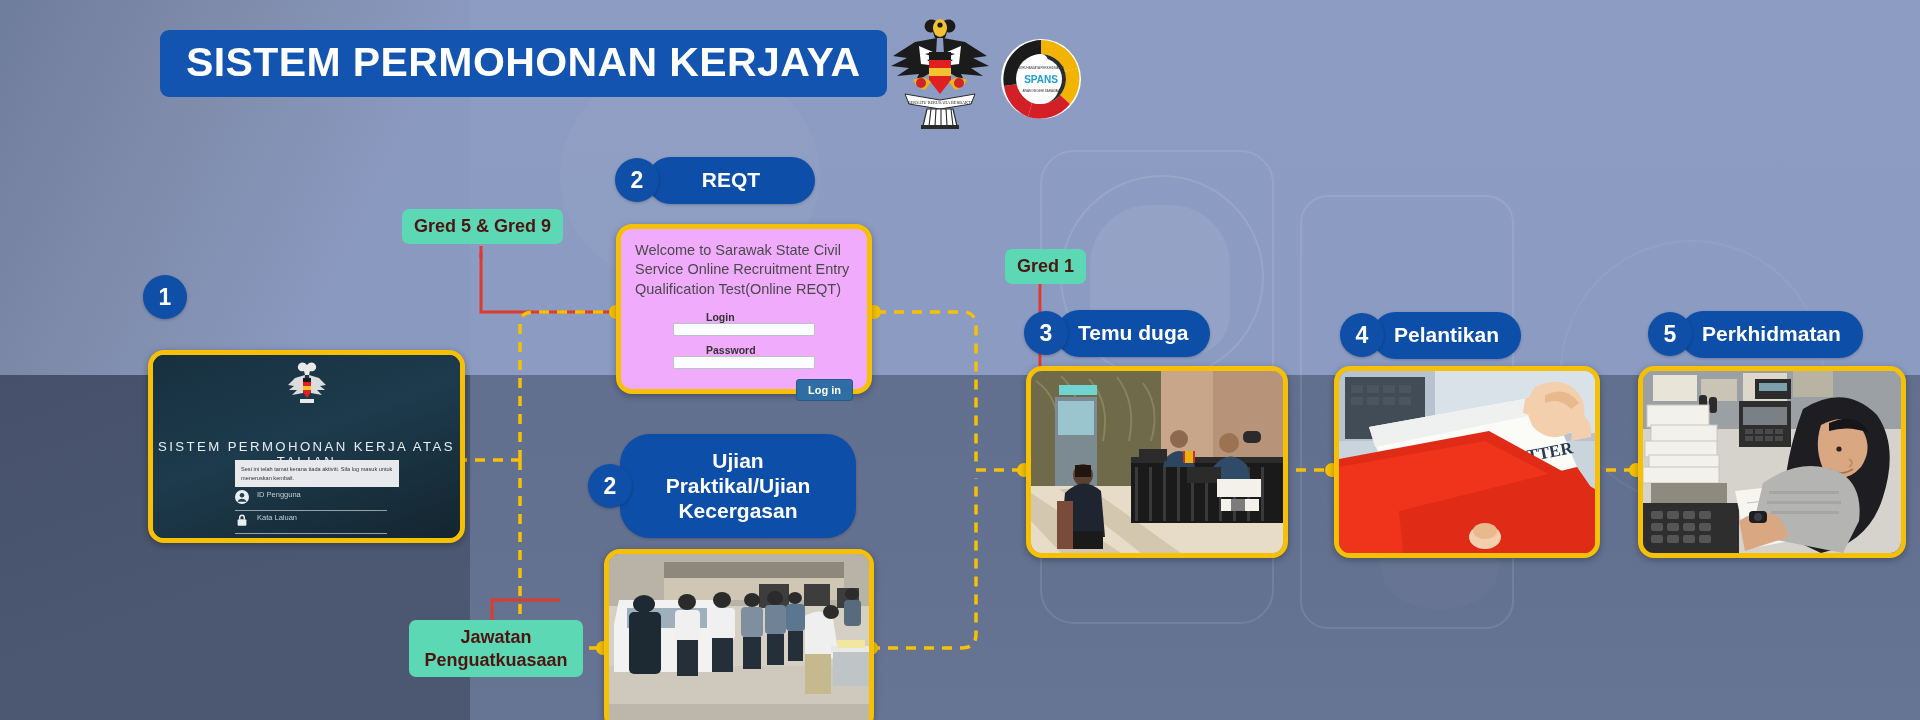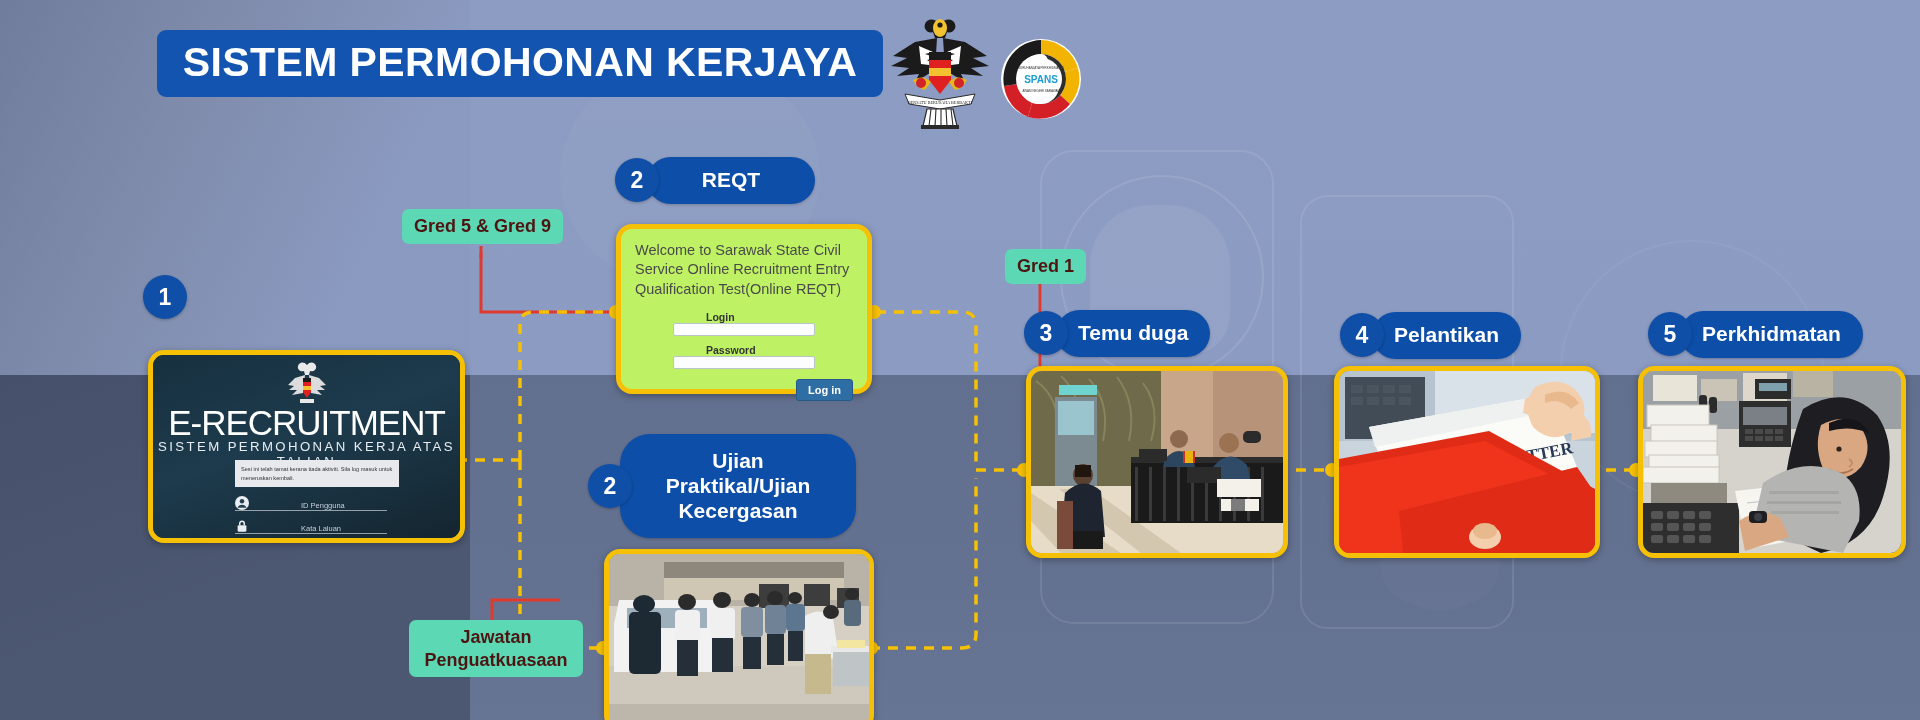--- a/index.html
+++ b/index.html
@@ -23,21 +23,21 @@
     background:linear-gradient(115deg,#6a7795 0%,#7c88a6 35%,#8a99c0 75%);
     opacity:.85;}
   .bg-left-lower{position:absolute;left:0;top:375px;width:470px;height:345px;
     background:linear-gradient(160deg,#46506a 0%,#4c5771 60%);}
   .phone-ghost{position:absolute;border:2px solid rgba(255,255,255,.10);border-radius:34px;}
   .ring-ghost{position:absolute;border:2px solid rgba(255,255,255,.11);border-radius:50%;}
   .soft{position:absolute;border-radius:50%;background:rgba(255,255,255,.07);}
 
   
   .title-wrap{position:absolute;left:160px;top:30px;width:720px;
-    display:flex;flex-direction:column;align-items:center;z-index:30;}
+    display:flex;flex-direction:row;align-items:center;z-index:30;}
   .title-l1{background:#1254b0;color:#fff;font-size:41px;font-weight:bold;
     letter-spacing:.4px;padding:9px 26px 11px;border-radius:9px;white-space:nowrap;}
   .title-l2{background:#1254b0;color:#fff;font-size:41px;font-weight:bold;
     letter-spacing:.4px;padding:7px 30px 11px;border-radius:9px;margin-top:-3px;}
 
   
   .crest{position:absolute;left:885px;top:8px;width:110px;height:125px;z-index:30;}
   .spans{position:absolute;left:1000px;top:38px;width:82px;height:82px;z-index:30;}
 
   
@@ -54,21 +54,21 @@
   .gtag{position:absolute;background:#5cd8b4;color:#4d1512;font-size:18px;font-weight:bold;
     padding:6px 12px;border-radius:7px;z-index:26;line-height:1.25;text-align:center;}
   .gtag.two{width:150px;}
 
   
   .card{position:absolute;border:5px solid #f6c105;border-radius:16px;overflow:hidden;
     box-shadow:0 2px 7px rgba(0,0,0,.3);z-index:24;background:#20303f;}
 
   
   .reqt{position:absolute;left:616px;top:224px;width:256px;height:170px;
-    border:5px solid #f6c105;border-radius:16px;background:#bef264;z-index:24;
+    border:5px solid #f6c105;border-radius:16px;background:#f0abfc;z-index:24;
     box-shadow:0 2px 7px rgba(0,0,0,.3);padding:12px 14px;box-sizing:border-box;}
   .reqt .welcome{font-size:14.5px;color:#4a4a4a;line-height:1.34;margin-bottom:12px;}
   .reqt .row{display:flex;align-items:center;margin-bottom:8px;flex-direction:column;}
   .reqt .row label{font-size:10.5px;font-weight:bold;color:#333;width:76px;}
   .reqt .row input{flex:1;height:16px;border:1px solid #b9c3cc;background:#fbfdff;
     border-radius:2px;font-size:10px;padding:0 4px;}
   .reqt .btnrow{display:flex;justify-content:flex-end;margin-top:10px;}
   .reqt .loginbtn{background:#2f6ea5;color:#fff;font-size:11px;font-weight:bold;
     border:1px solid #24598a;border-radius:3px;padding:4px 11px;cursor:pointer;}
 
@@ -79,21 +79,21 @@
   .erec-crest{position:absolute;left:50%;top:4px;transform:translateX(-50%);
     width:40px;height:46px;}
   .erec-t1{position:absolute;left:0;right:0;top:48px;text-align:center;color:#fff;
     font-size:35px;font-weight:300;letter-spacing:-1px;font-family:"Liberation Sans",sans-serif;}
   .erec-t2{position:absolute;left:0;right:0;top:84px;text-align:center;color:#e7edf2;
     font-size:13.2px;letter-spacing:2.4px;}
   .erec-notice{position:absolute;left:82px;top:105px;width:152px;background:#e7e9ec;
     color:#333;font-size:5.6px;line-height:1.55;padding:5px 6px;}
   .erec-fld{position:absolute;left:82px;width:152px;height:20px;
     border-bottom:1px solid rgba(255,255,255,.55);color:#c3ced8;font-size:7.5px;
-    display:flex;align-items:flex-end;gap:44px;}
+    display:flex;align-items:flex-start;}
   .erec-fld .ic{width:14px;height:14px;margin-right:8px;flex:0 0 14px;}
   .erec-btn{position:absolute;left:82px;top:183px;width:152px;height:17px;
     background:#5cd8b4;border-radius:9px;color:#13303f;font-size:7px;font-weight:bold;
     display:flex;align-items:center;justify-content:center;}
 
   
   #wires{position:absolute;inset:0;z-index:18;pointer-events:none;}
 </style>
 </head>
 <body>
@@ -251,21 +251,20 @@
     <div class="erec-inner">
       <svg class="erec-crest" viewBox="0 0 40 46">
         <path d="M20 6 C17 2 12 3 11 7 C10 11 14 13 17 12 L18 16 L22 16 L23 12 C26 13 30 11 29 7 C28 3 23 2 20 6Z" fill="#e9e9e9"></path>
         <path d="M18 16 L8 19 L1 26 L7 27 L2 31 L10 31 L5 36 L16 34 Z" fill="#dcdcdc"></path>
         <path d="M22 16 L32 19 L39 26 L33 27 L38 31 L30 31 L35 36 L24 34 Z" fill="#dcdcdc"></path>
         <path d="M16 19 L24 19 L24 33 L20 39 L16 33 Z" fill="#e02020"></path>
         <path d="M16 19 L24 19 L24 23 L16 23 Z" fill="#1b1b1b"></path>
         <path d="M16 27 L24 27 L24 31 L16 31 Z" fill="#f2c230"></path>
         <rect x="13" y="40" width="14" height="4" fill="#e9e9e9"></rect>
       </svg>
-      <div class="erec-t1">E-RECRUITMENT</div>
       <div class="erec-t2">SISTEM PERMOHONAN KERJA ATAS TALIAN</div>
       <div class="erec-notice">Sesi ini telah tamat kerana tiada aktiviti. Sila log masuk untuk meneruskan kembali.</div>
       <div class="erec-fld" style="top:135px;">
         <svg class="ic" viewBox="0 0 16 16">
           <circle cx="8" cy="8" r="8" fill="#e9eef3"></circle>
           <circle cx="8" cy="6" r="2.6" fill="#27404f"></circle>
           <path d="M2.8 13.4 A5.6 5.6 0 0 1 13.2 13.4 Z" fill="#27404f"></path>
         </svg>
         <span>ID Pengguna</span>
       </div>

